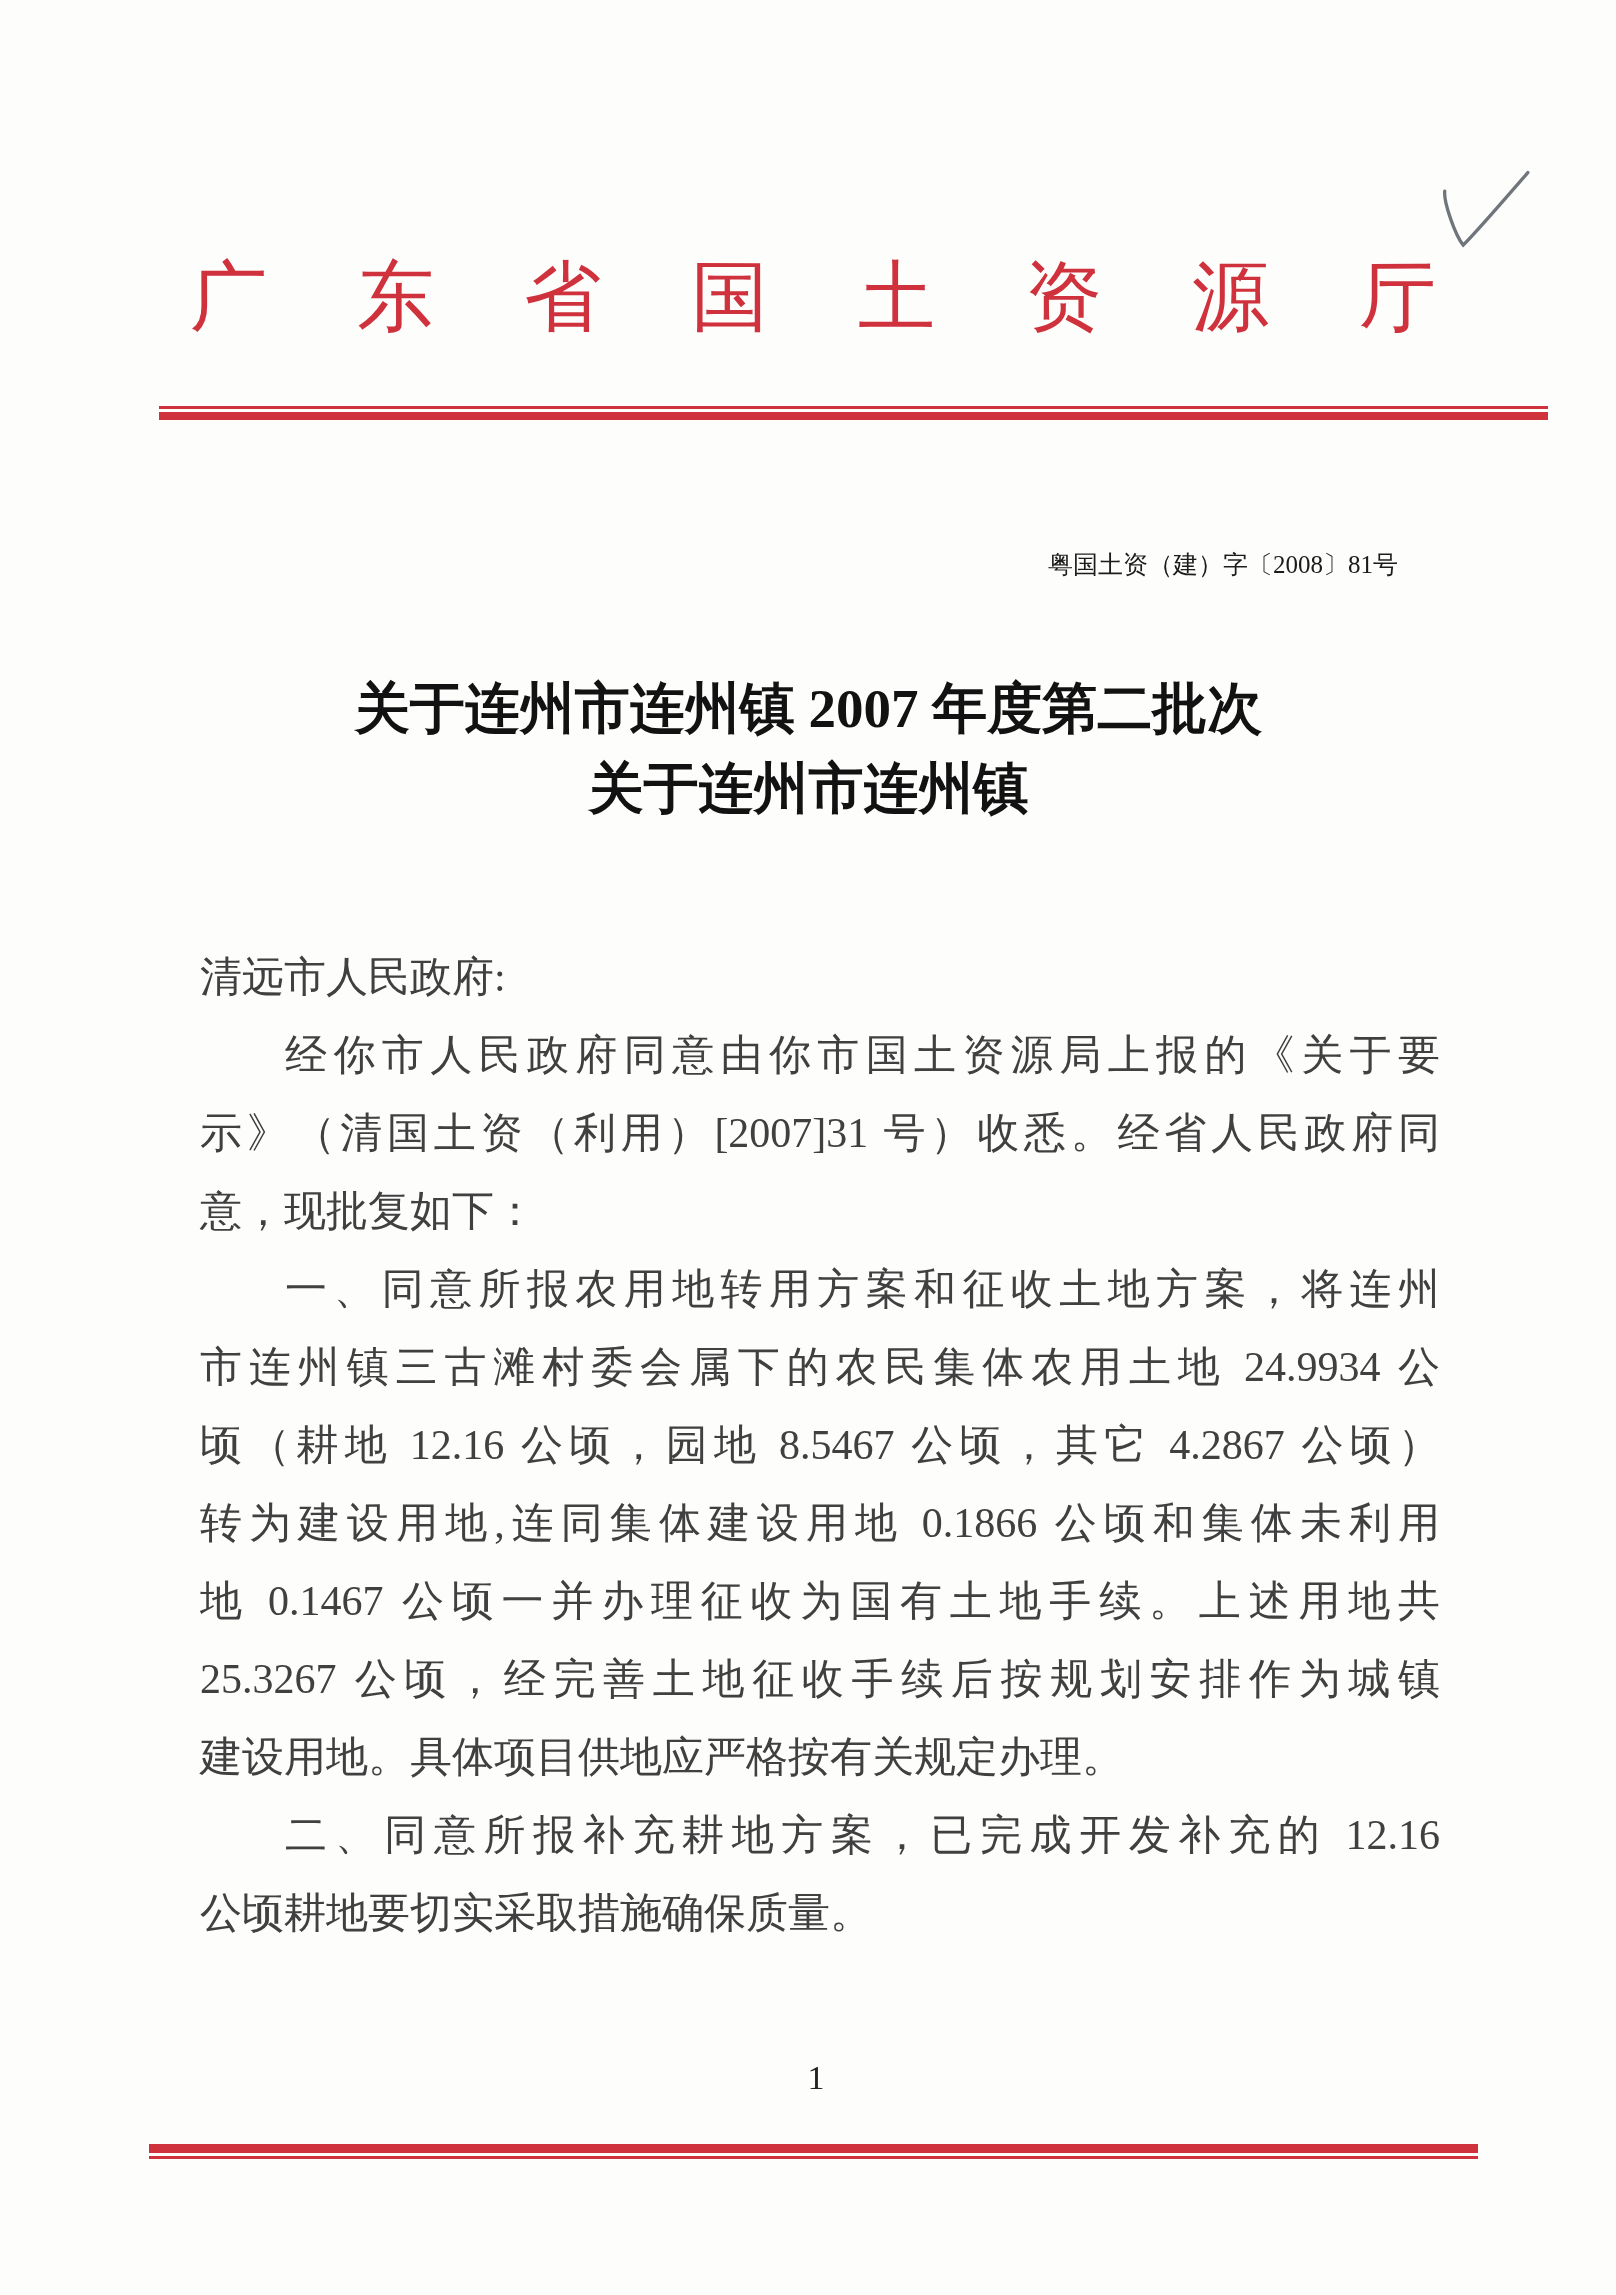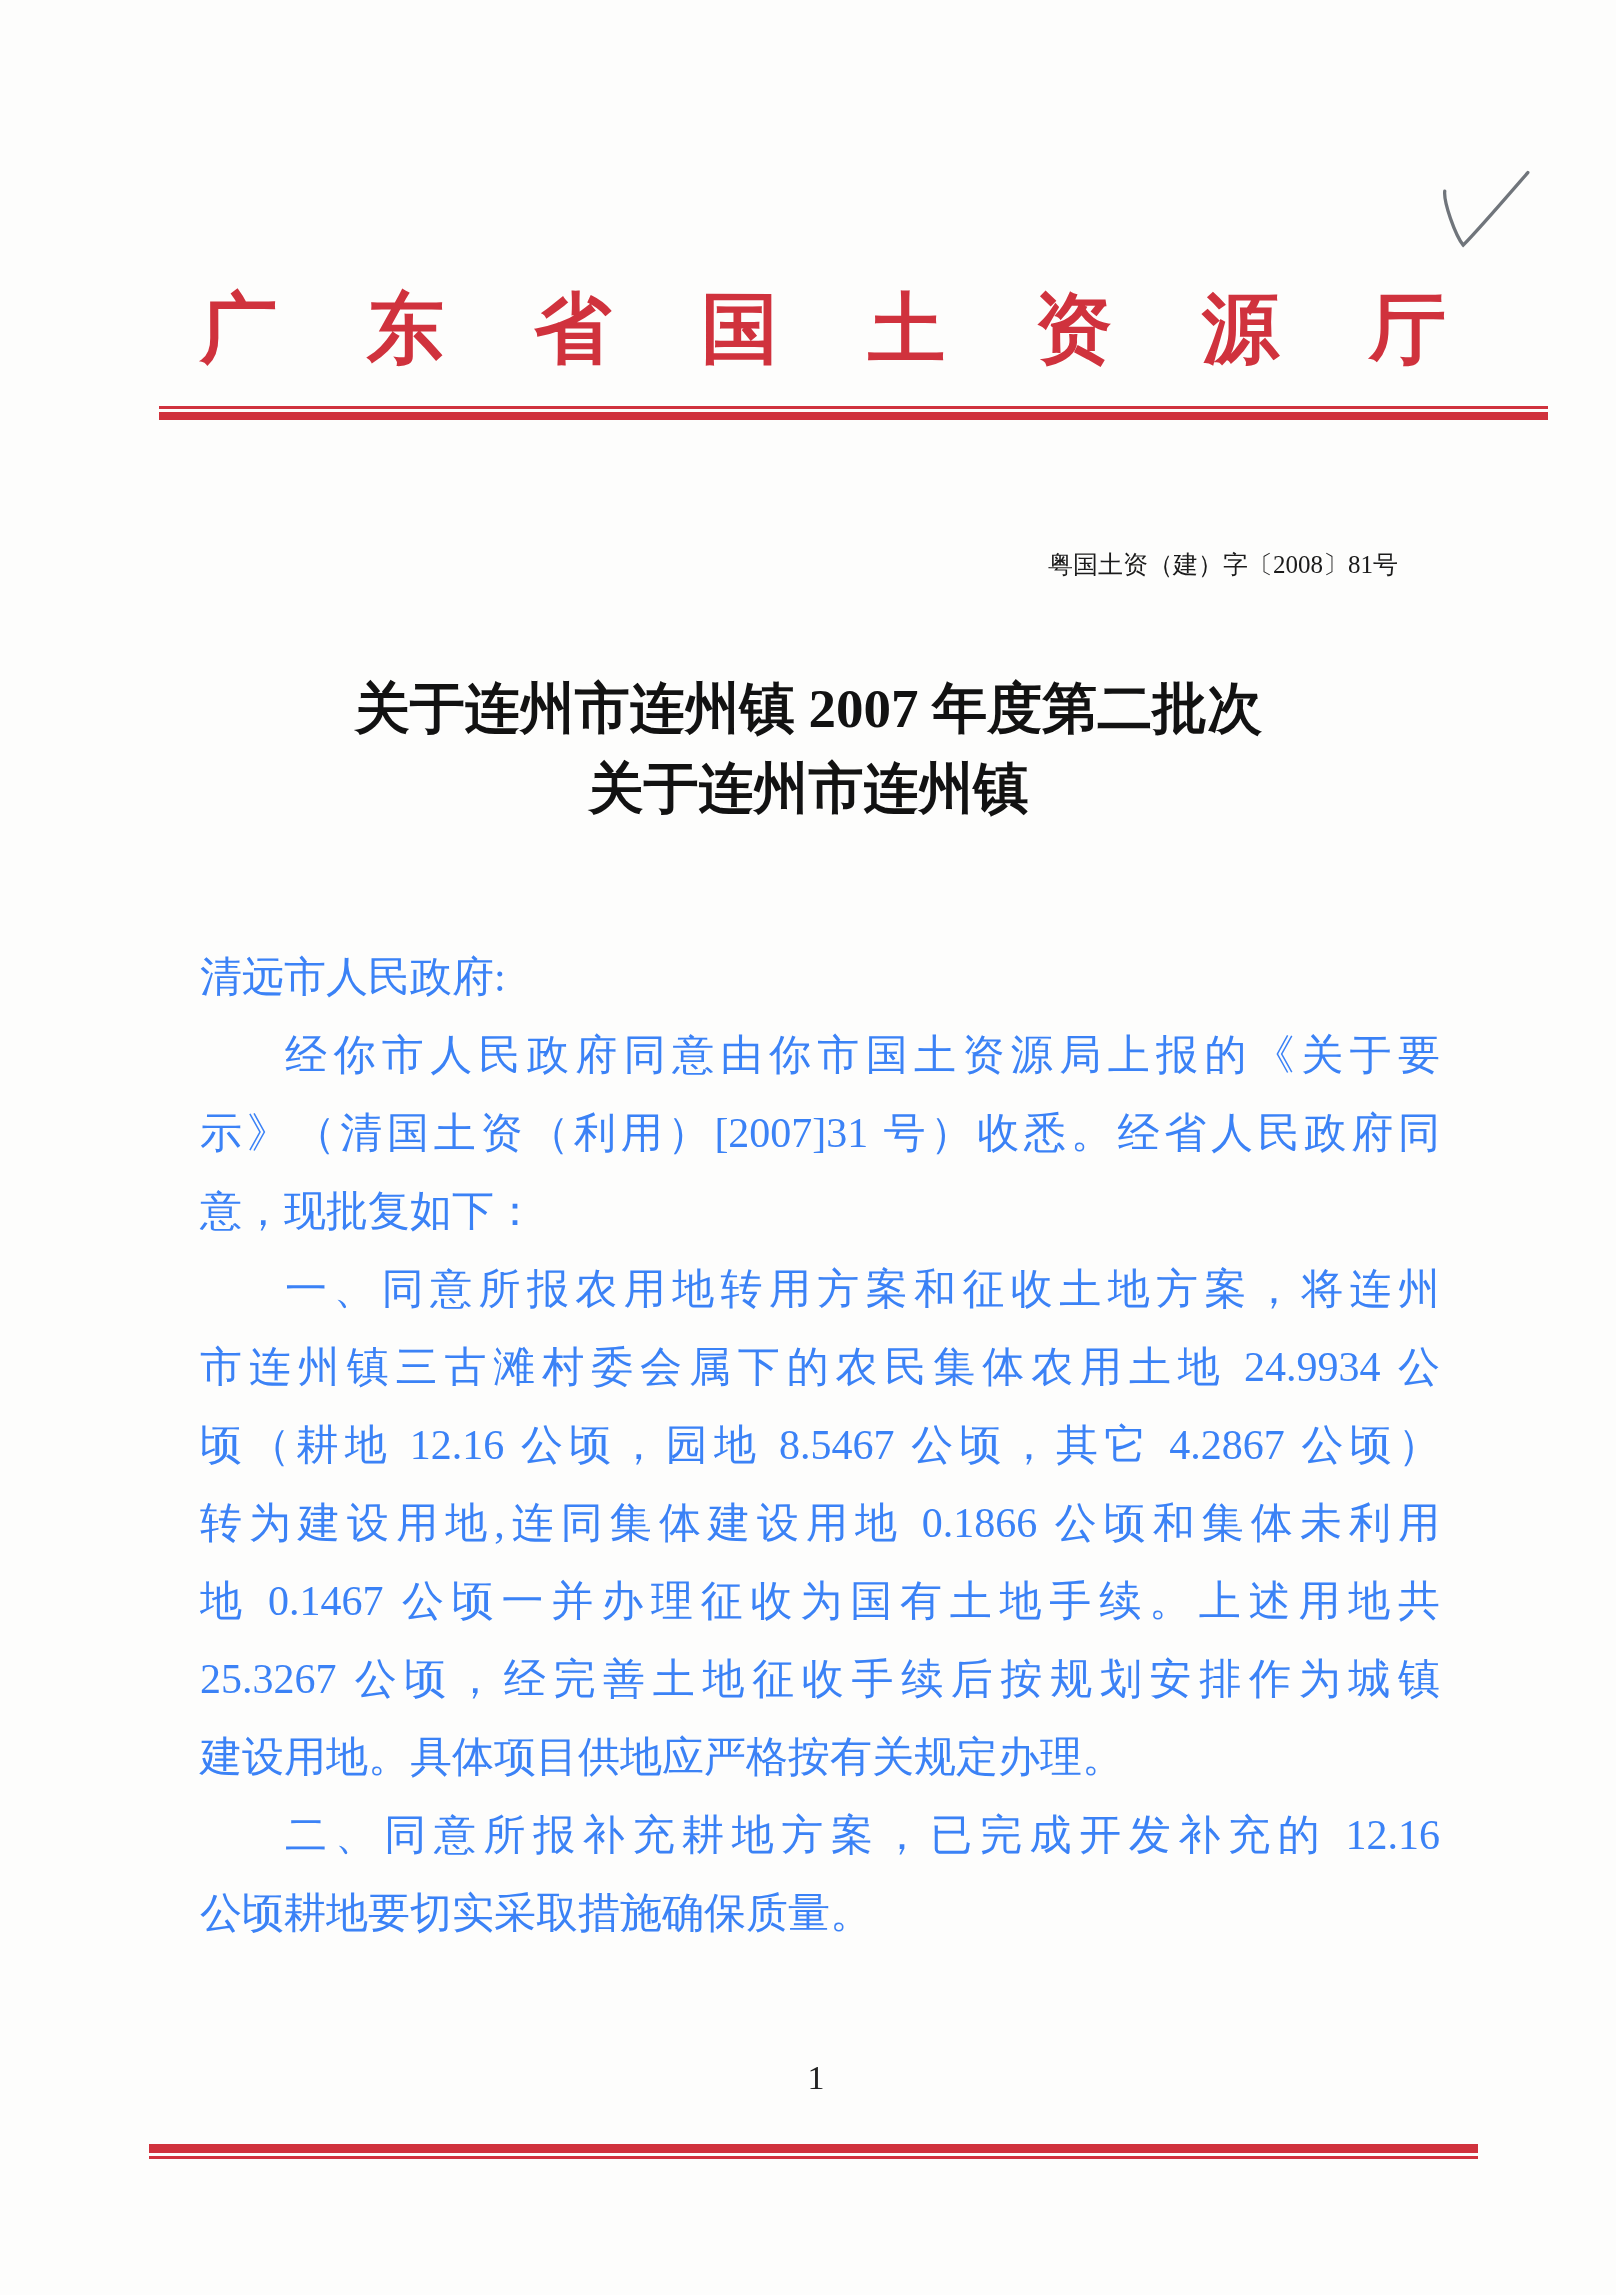--- a/index.html
+++ b/index.html
@@ -8,28 +8,27 @@
     width:1617px;height:2295px;
     margin:0 auto;
     background:#fdfdfc;
     overflow:hidden;
     font-family:"Liberation Serif","DejaVu Serif",serif;
     color:#151515;
   }
   
   .letterhead{
     position:absolute;
-    top:257px;left:200px;
+    top:257px;left:190px;
     font-size:77px;
     line-height:81px;
     letter-spacing:90px;
     white-space:nowrap;
     color:var(--accent,#d0323d);
-    font-weight:700;
-    margin-top:32px;
+    font-weight:400;
   }
   .rule{position:absolute;}
   .rule .bar{width:100%;background:var(--accent,#d0323d);}
   .rule .gap{width:100%;background:transparent;}
   .header-rule{top:406px;left:159px;width:1389px;}
   .header-rule .t1{height:3.3px;}
   .header-rule .g{height:2.7px;}
   .header-rule .t2{height:8px;}
   .footer-rule{top:2144px;left:149px;width:1329px;}
   .footer-rule .t1{height:8.6px;}
@@ -52,21 +51,21 @@
     line-height:80px;
     font-weight:bold;
     color:#121212;
   }
   
   .body-text{
     position:absolute;
     top:938px;left:200px;width:1240px;
     font-size:42px;
     line-height:78px;
-    color:#3b82f6;
+    color:#404040;
   }
   .body-text .line{text-align:left;}
   .body-text .line.justify{text-align:justify;text-align-last:justify;}
   .body-text .line.indent{text-indent:85px;}
   
   .page-number{
     position:absolute;
     top:2059px;left:776px;width:80px;
     text-align:center;
     font-size:34px;

